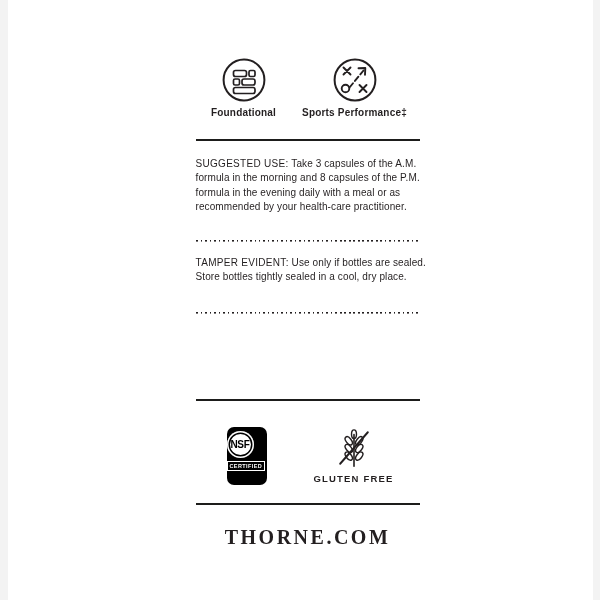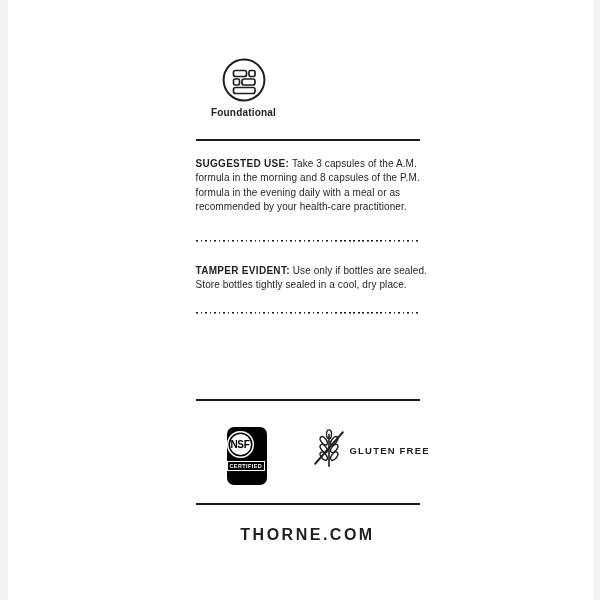--- a/index.html
+++ b/index.html
@@ -37,69 +37,82 @@
     background-image:repeating-linear-gradient(to right,var(--text) 0 1.5px,transparent 1.5px 4.5px);
     background-size:100% 1.6px;background-repeat:no-repeat;background-position:0 0;
   }
   .dotted-1{top:240px;} .dotted-2{top:312px;}
   
   .sec{position:absolute;left:188px;width:238px;}
   .sec p{
     font-size:10px;line-height:14.4px;letter-spacing:.1px;
     white-space:pre-line;color:var(--text);
   }
-  .sec strong{font-weight:bold;letter-spacing:.3px;}
-  .sec-1{top:157px;} .sec-2{top:264px;} .sec-3{top:331px;}
+  .sec strong{font-weight:normal;letter-spacing:.3px;}
+  .sec-1{top:157px;} .sec-2{top:256px;} .sec-3{top:331px;}
   
   .nsf{
     position:absolute;left:219px;top:427px;
     width:40px;height:58px;background:var(--badge-bg);border-radius:7px;
     display:flex;flex-direction:column;align-items:flex-start;color:var(--badge-fg);
   }
   .nsf-circle{
     width:27px;height:27px;margin-top:4px;background:#fff;border-radius:50%;
     box-shadow:inset 0 0 0 1.5px #fff, inset 0 0 0 3px #000;
     display:flex;align-items:center;justify-content:center;
     color:#000;font-weight:bold;font-size:10px;letter-spacing:-.3px;
   }
   .nsf-cert{
     margin-top:3px;border:1px solid var(--badge-fg);padding:1.5px 2px 1px;
     font-size:5.5px;font-weight:bold;letter-spacing:.4px;line-height:1;
   }
   .nsf-sport{margin-top:1px;font-size:11.5px;font-weight:bold;letter-spacing:.5px;line-height:1.1;margin-left:40px;}
   .gluten{
     position:absolute;left:300px;top:427px;width:92px;
-    display:flex;flex-direction:row;align-items:center;
+    display:flex;flex-direction:column;align-items:center;
   }
   .gluten svg{display:block;color:var(--text);}
   .gluten-label{margin-top:4px;font-size:9.5px;font-weight:bold;letter-spacing:1.2px;white-space:nowrap;}
   
   .footer{
     position:absolute;top:526px;left:0;width:600px;text-align:center;
   }
-  .footer-site{font-size:16px;font-weight:bold;letter-spacing:2.5px;color:var(--text);}
+  .footer-site{font-size:20px;font-weight:bold;letter-spacing:2.5px;color:var(--text);font-family:Liberation Serif, serif;}
 </style>
 </head>
 <body>
 
 <div class="page">
 
   <div class="icons-row">
     <div class="cat cat-foundational">
       <span>
         <svg viewBox="0 0 44 44" width="44" height="44" fill="none" stroke="currentColor">
           <circle cx="22" cy="22" r="20.4" stroke-width="2"></circle>
           <rect x="11.5" y="12.5" width="13" height="6" rx="2" stroke-width="1.7"></rect>
           <rect x="27" y="12.5" width="6" height="6" rx="1.5" stroke-width="1.7"></rect>
           <rect x="11.5" y="21" width="6" height="6" rx="1.5" stroke-width="1.7"></rect>
           <rect x="20" y="21" width="13" height="6" rx="2" stroke-width="1.7"></rect>
           <rect x="11.5" y="29.5" width="21.5" height="6" rx="2" stroke-width="1.7"></rect>
         </svg>
       </span>
       <span class="cat-label">Foundational</span>
+    </div>
+    <div class="cat cat-sports">
+      <span>
+        <svg viewBox="0 0 44 44" width="44" height="44" fill="none" stroke="currentColor" stroke-linecap="round">
+          <circle cx="22" cy="22" r="20.4" stroke-width="2"></circle>
+          <path d="M10.5 9.5 L17.5 16.5 M17.5 9.5 L10.5 16.5" stroke-width="1.9"></path>
+          <path d="M16.5 29.5 L30.5 12.5" stroke-width="1.9" stroke-dasharray="5.5 3"></path>
+          <polyline points="25.5,10.3 32.3,10 32,16.8" stroke-width="1.9" stroke-linejoin="round"></polyline>
+          <circle cx="12.5" cy="30.5" r="3.8" stroke-width="1.9"></circle>
+          <path d="M26.5 27 L33.5 34 M33.5 27 L26.5 34" stroke-width="1.9"></path>
+        </svg>
+      </span>
+      <span class="cat-label">Sports Performance‡</span>
     </div>
   </div>
 
   <div class="rule rule-1"></div>
 
   <div class="sec sec-1">
     <p><strong>SUGGESTED USE:</strong> <span>Take 3 capsules of the A.M.
 formula in the morning and 8 capsules of the P.M.
 formula in the evening daily with a meal or as
 recommended by your health-care practitioner.</span></p>

